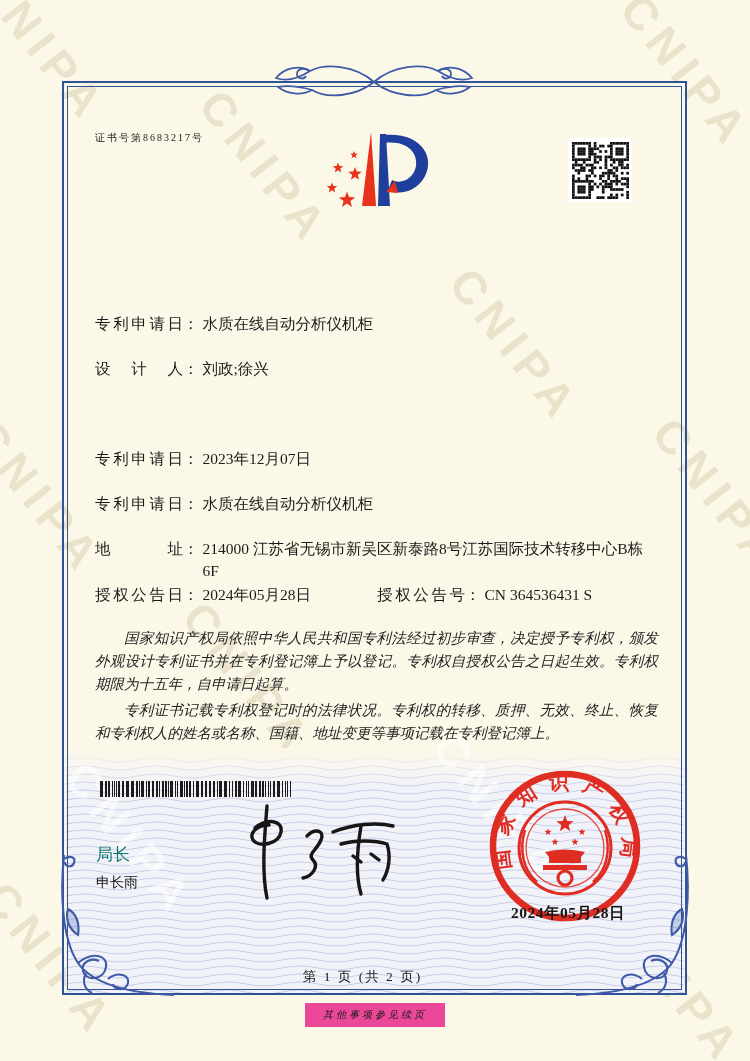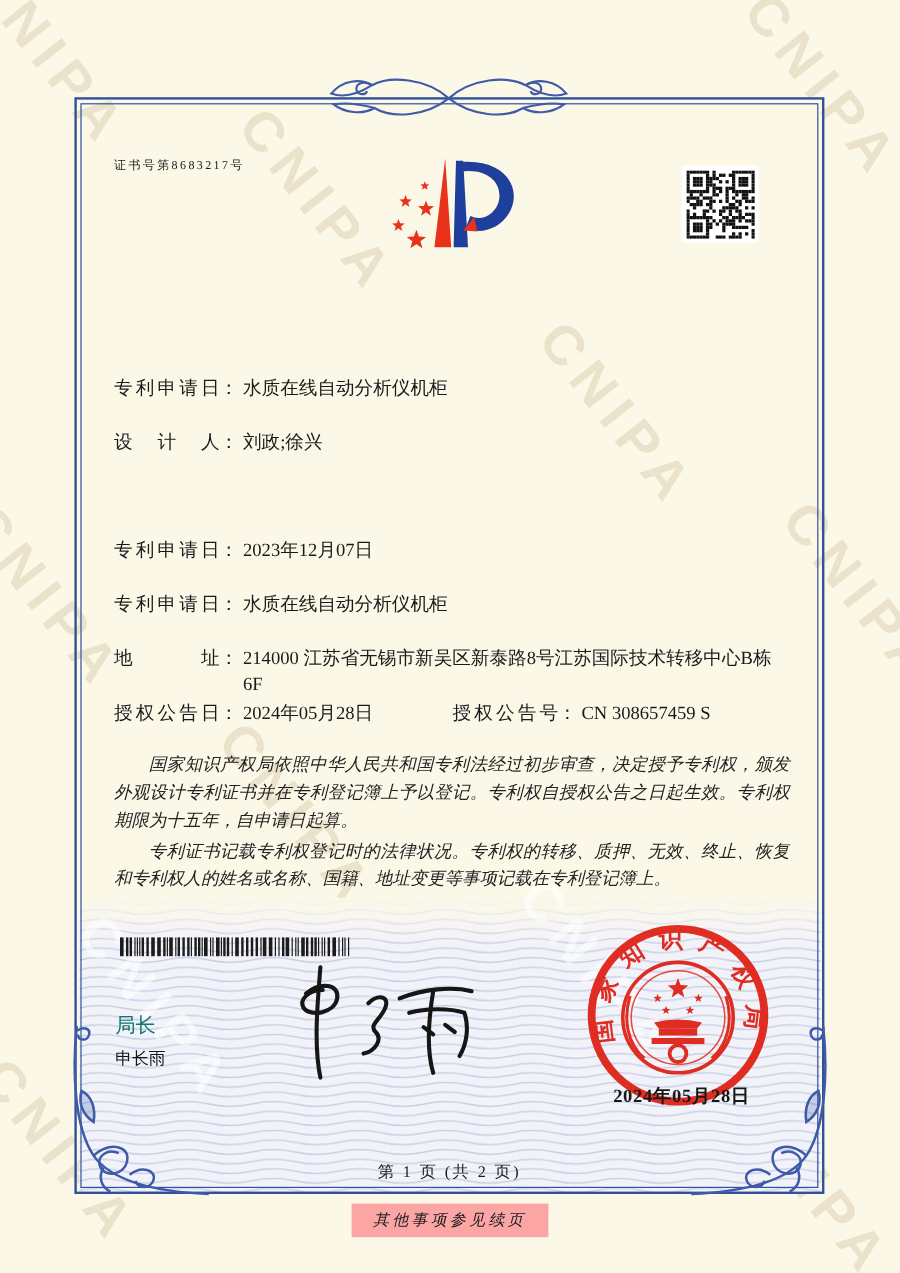--- a/index.html
+++ b/index.html
@@ -61,25 +61,25 @@
   .sig-title { left:96px; top:843px; font-size:17px;
     font-family:"Liberation Sans","DejaVu Sans",sans-serif; color:#0f766e; }
   .sig-name  { left:96px; top:874px; font-size:14px;
     font-family:"Liberation Sans","DejaVu Sans",sans-serif; color:#161616; }
   .signature { left:195px; top:798px; z-index:4; }
 
   .seal { left:487px; top:768px; z-index:4; opacity:.95; }
   .seal-date { left:500px; top:903px; width:136px; text-align:center; z-index:5;
     font-size:15.5px; font-weight:600; letter-spacing:.5px; color:#171717; }
 
-  .page-no { left:62px; top:968px; width:625px; text-align:center;
+  .page-no { left:50px; top:968px; width:625px; text-align:center;
     font-size:13.5px; letter-spacing:2px; z-index:3; }
 
   .cont-note { left:375px; top:1003px; transform:translateX(-50%); z-index:3;
-    background:#fca5a5; padding:5px 18px; font-size:13px; font-style:italic;
+    background:#ec4899; padding:5px 18px; font-size:10px; font-style:italic;
     letter-spacing:3px; white-space:nowrap; }
 
   .ornament-top { left:263px; top:57px; z-index:4; }
   .flourish-bl { left:56px;  top:853px; z-index:4; }
   .flourish-br { left:574px; top:853px; z-index:4; transform:scaleX(-1); }
 </style>
 </head>
 <body>
 
 <span class="wm" style="left:-48px; top:18px;">CNIPA</span>
@@ -377,21 +377,21 @@
   </div>
   <div class="abs frow" style="top:493px">
     <span class="flabel">专利申请日</span><span class="fcolon">：</span><span class="fvalue">水质在线自动分析仪机柜</span>
   </div>
   <div class="abs frow" style="top:538px">
     <span class="flabel">地址</span><span class="fcolon">：</span><span class="fvalue">214000 江苏省无锡市新吴区新泰路8号江苏国际技术转移中心B栋6F</span>
   </div>
   <div class="abs frow" style="top:584px">
     <span class="flabel">授权公告日</span><span class="fcolon">：</span><span class="fvalue" style="width:170px">2024年05月28日</span>
     <span class="fpair2">
-      <span class="flabel">授权公告号</span><span class="fcolon">：</span><span class="fvalue">CN 308657459 S</span>
+      <span class="flabel">授权公告号</span><span class="fcolon">：</span><span class="fvalue">CN 364536431 S</span>
     </span>
   </div>
 
   <div class="abs paras">
     <p>国家知识产权局依照中华人民共和国专利法经过初步审查，决定授予专利权，颁发外观设计专利证书并在专利登记簿上予以登记。专利权自授权公告之日起生效。专利权期限为十五年，自申请日起算。</p>
     <p>专利证书记载专利权登记时的法律状况。专利权的转移、质押、无效、终止、恢复和专利权人的姓名或名称、国籍、地址变更等事项记载在专利登记簿上。</p>
   </div>
 
   <svg class="abs barcode" id="barcode" width="196" height="16">
       <rect x="0" y="0" width="3" height="16" fill="#1c1c1c"></rect>

